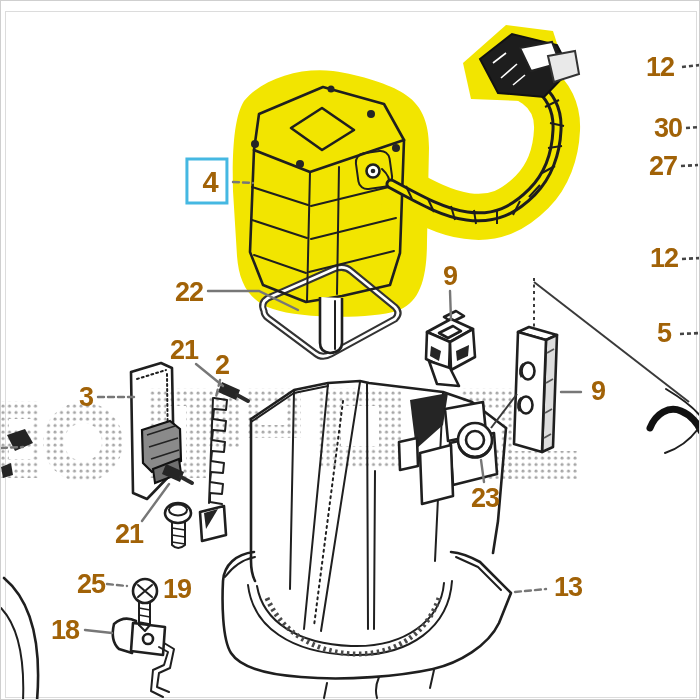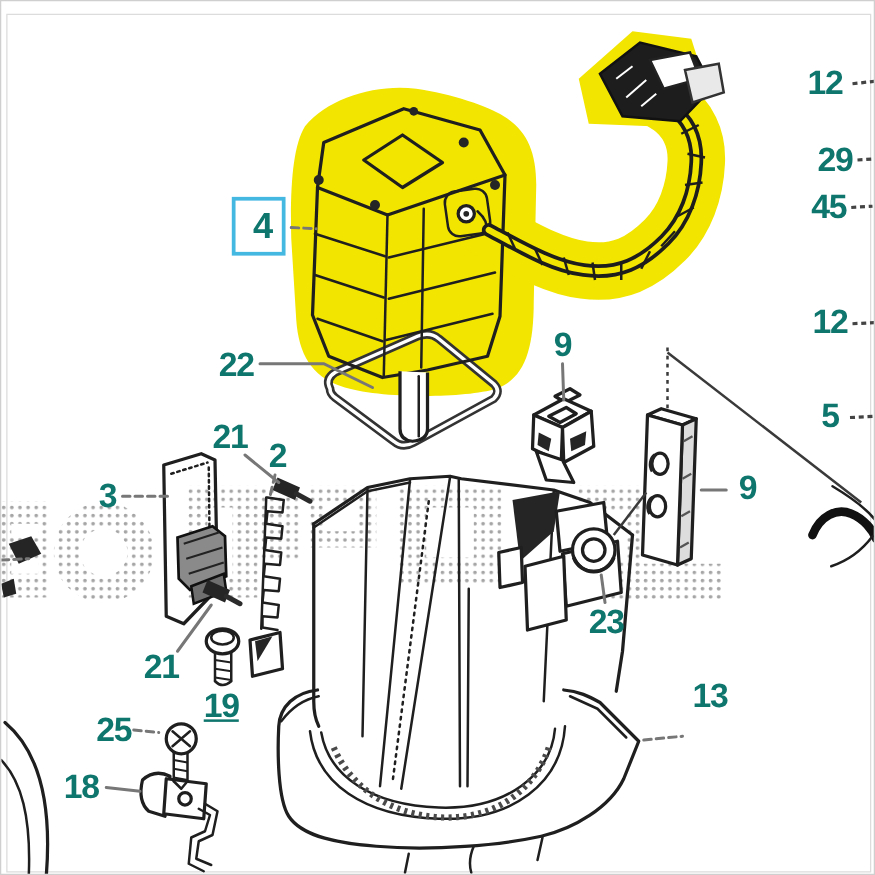--- a/index.html
+++ b/index.html
@@ -9,21 +9,21 @@
     --callout:#45b8e2;
     --line:#1f1f1f;
     --leader:#777777;
     --watermark:#9c9c9c;
   }
   .stage{position:relative;width:700px;height:700px;box-sizing:border-box;
          border:1px solid #cfcfcf;overflow:hidden;background:#fff;}
   .stage svg{position:absolute;left:0;top:0;}
   .labels{position:absolute;left:0;top:0;width:100%;height:100%;}
   .part-label{position:absolute;transform:translate(-50%,-50%);
-    font-weight:bold;font-size:27px;line-height:1;color:#0f766e;letter-spacing:-1px;
+    font-weight:bold;font-size:27px;line-height:1;color:#a16207;letter-spacing:-1px;
     white-space:nowrap;}
   .part-label.boxed{border:3px solid var(--callout);background:#fff;
     padding:7px 8px 5px 14px;font-size:29px;}
   
   .ln{fill:none;stroke:var(--line);stroke-width:2.6;stroke-linecap:round;stroke-linejoin:round;}
   .ln2{fill:none;stroke:var(--line);stroke-width:2;stroke-linecap:round;stroke-linejoin:round;}
   .lnf{fill:#fff;stroke:var(--line);stroke-width:2.6;stroke-linejoin:round;}
   .dk{fill:#252525;stroke:none;}
   .ld{fill:none;stroke:var(--leader);stroke-width:2.4;stroke-linecap:round;}
   .ldd{fill:none;stroke:var(--leader);stroke-width:2.4;stroke-linecap:round;stroke-dasharray:6 4;}
@@ -286,26 +286,26 @@
   </g>
 </svg>
 
 <div class="labels">
       <div class="part-label boxed" style="left: 206px; top: 180px;">4</div>
       <div class="part-label" style="left: 188px; top: 291px;">22</div>
       <div class="part-label" style="left: 183px; top: 349px;">21</div>
       <div class="part-label" style="left: 221px; top: 364px;">2</div>
       <div class="part-label" style="left: 85px; top: 396px;">3</div>
       <div class="part-label" style="left: 128px; top: 533px;">21</div>
-      <div class="part-label" style="left: 176px; top: 564px; text-decoration: underline;">19</div>
+      <div class="part-label" style="left: 176px; top: 588px;">19</div>
       <div class="part-label" style="left: 90px; top: 583px;">25</div>
       <div class="part-label" style="left: 64px; top: 629px;">18</div>
       <div class="part-label" style="left: 449px; top: 275px;">9</div>
       <div class="part-label" style="left: 597px; top: 390px;">9</div>
       <div class="part-label" style="left: 484px; top: 497px; text-align: center;">23</div>
-      <div class="part-label" style="left: 567px; top: 556px;">13</div>
+      <div class="part-label" style="left: 567px; top: 586px;">13</div>
       <div class="part-label" style="left: 659px; top: 66px;">12</div>
-      <div class="part-label" style="left: 667px; top: 127px;">29</div>
-      <div class="part-label" style="left: 662px; top: 165px;">45</div>
+      <div class="part-label" style="left: 667px; top: 127px;">30</div>
+      <div class="part-label" style="left: 662px; top: 165px;">27</div>
       <div class="part-label" style="left: 663px; top: 257px;">12</div>
       <div class="part-label" style="left: 663px; top: 332px;">5</div>
     </div>
 </div>
 
 </body></html>

